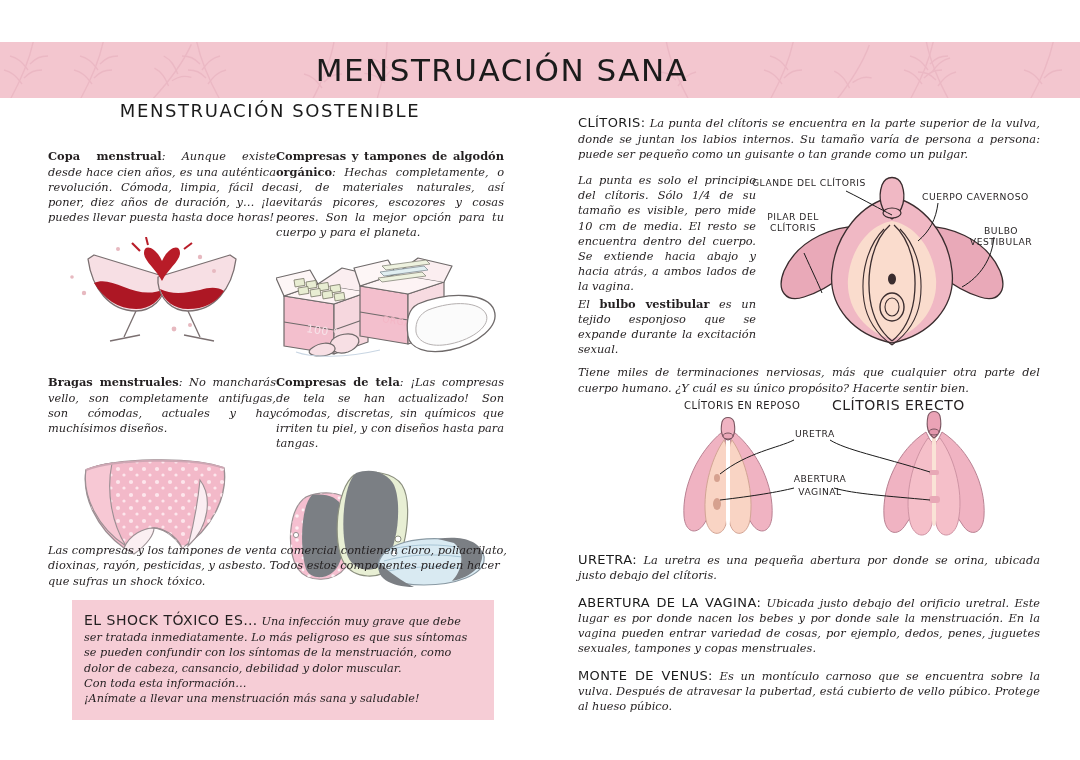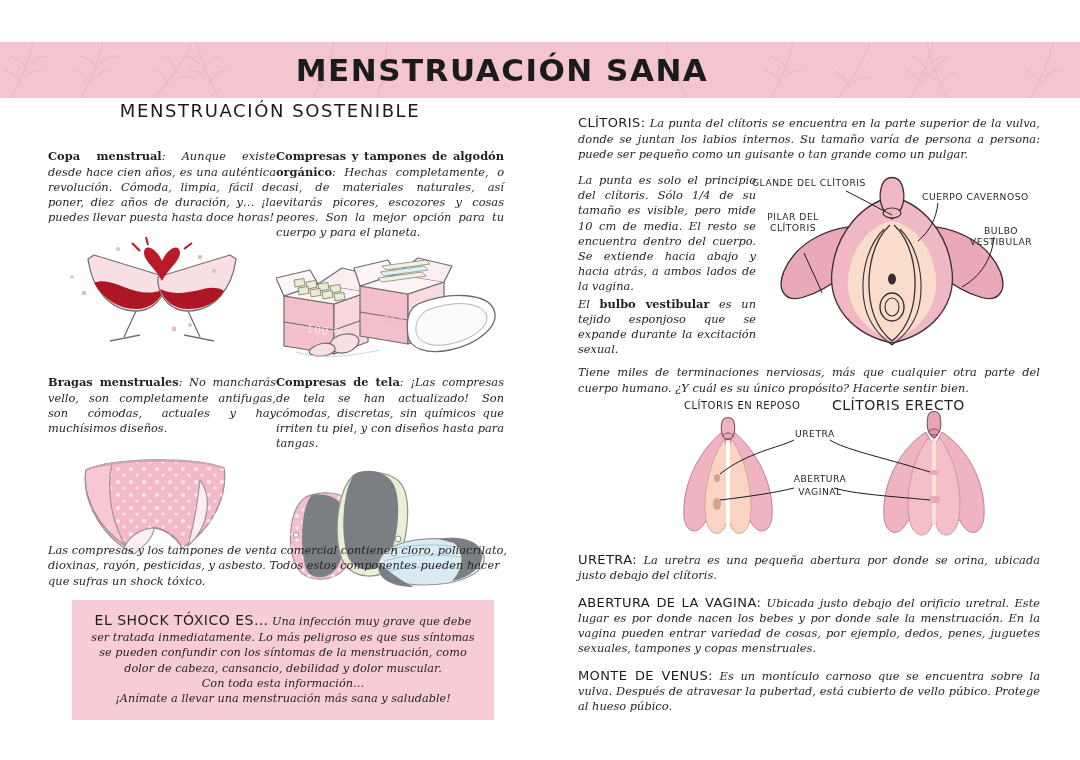--- a/index.html
+++ b/index.html
@@ -14,21 +14,21 @@
   .banner{
     position:absolute;left:0;top:42px;width:1080px;height:56px;
     background:#f3c6cf;overflow:hidden;
   }
   .banner svg{position:absolute;left:0;top:0;}
   .banner-title{
     position:absolute;left:0;top:42px;width:1004px;height:56px;
     display:flex;align-items:center;justify-content:center;
     font-family:"DejaVu Sans", sans-serif;
     font-size:31px;letter-spacing:1.5px;color:#1b1b1b;
-    font-weight:700;
+    font-weight:400;
   }
   .subtitle{
     position:absolute;left:0;top:100px;width:540px;
     text-align:center;font-size:18px;letter-spacing:1.6px;color:#1b1b1b;
   }
 
   
   .col-left{position:absolute;left:48px;top:138px;width:480px;}
   .col-right{position:absolute;left:578px;top:104px;width:462px;}
 
@@ -46,21 +46,21 @@
   
   .illus{position:relative;}
 
   
   .shockbox{
     position:absolute;left:72px;top:600px;width:422px;height:120px;
     background:#f6cdd6;
     display:flex;align-items:center;justify-content:center;
   }
   .shockbox .inner{
-    width:398px;text-align:center;
+    width:398px;text-align:left;
     font-family:"DejaVu Serif", serif;font-style:italic;
     font-size:11.3px;line-height:15.4px;color:#231f20;
   }
   .shockbox .hl{
     font-family:"DejaVu Sans", sans-serif;font-style:normal;
     font-size:14px;letter-spacing:.5px;
   }
 
   .note{
     position:absolute;left:48px;top:543px;width:470px;

